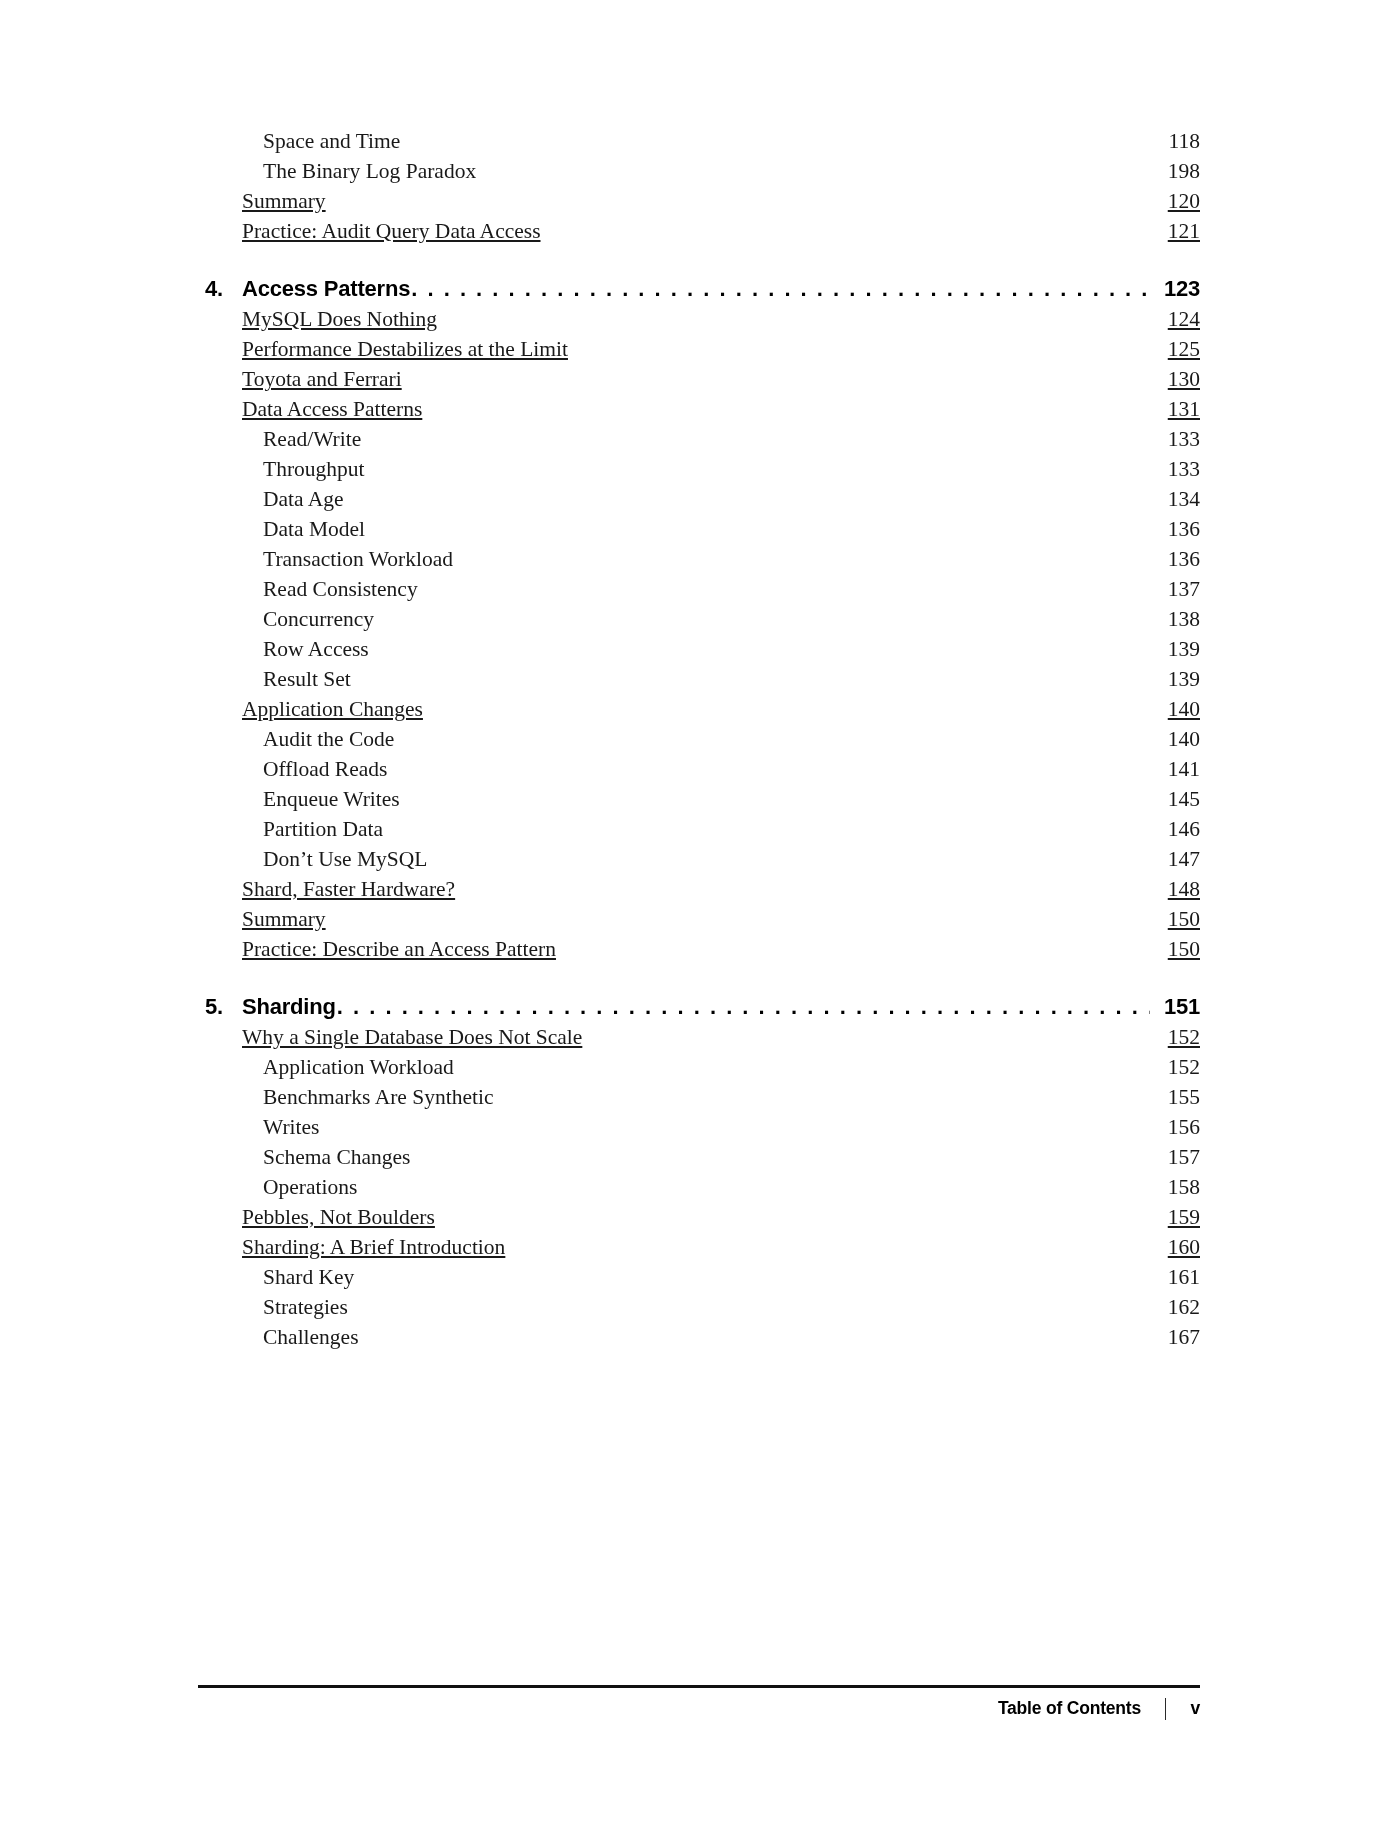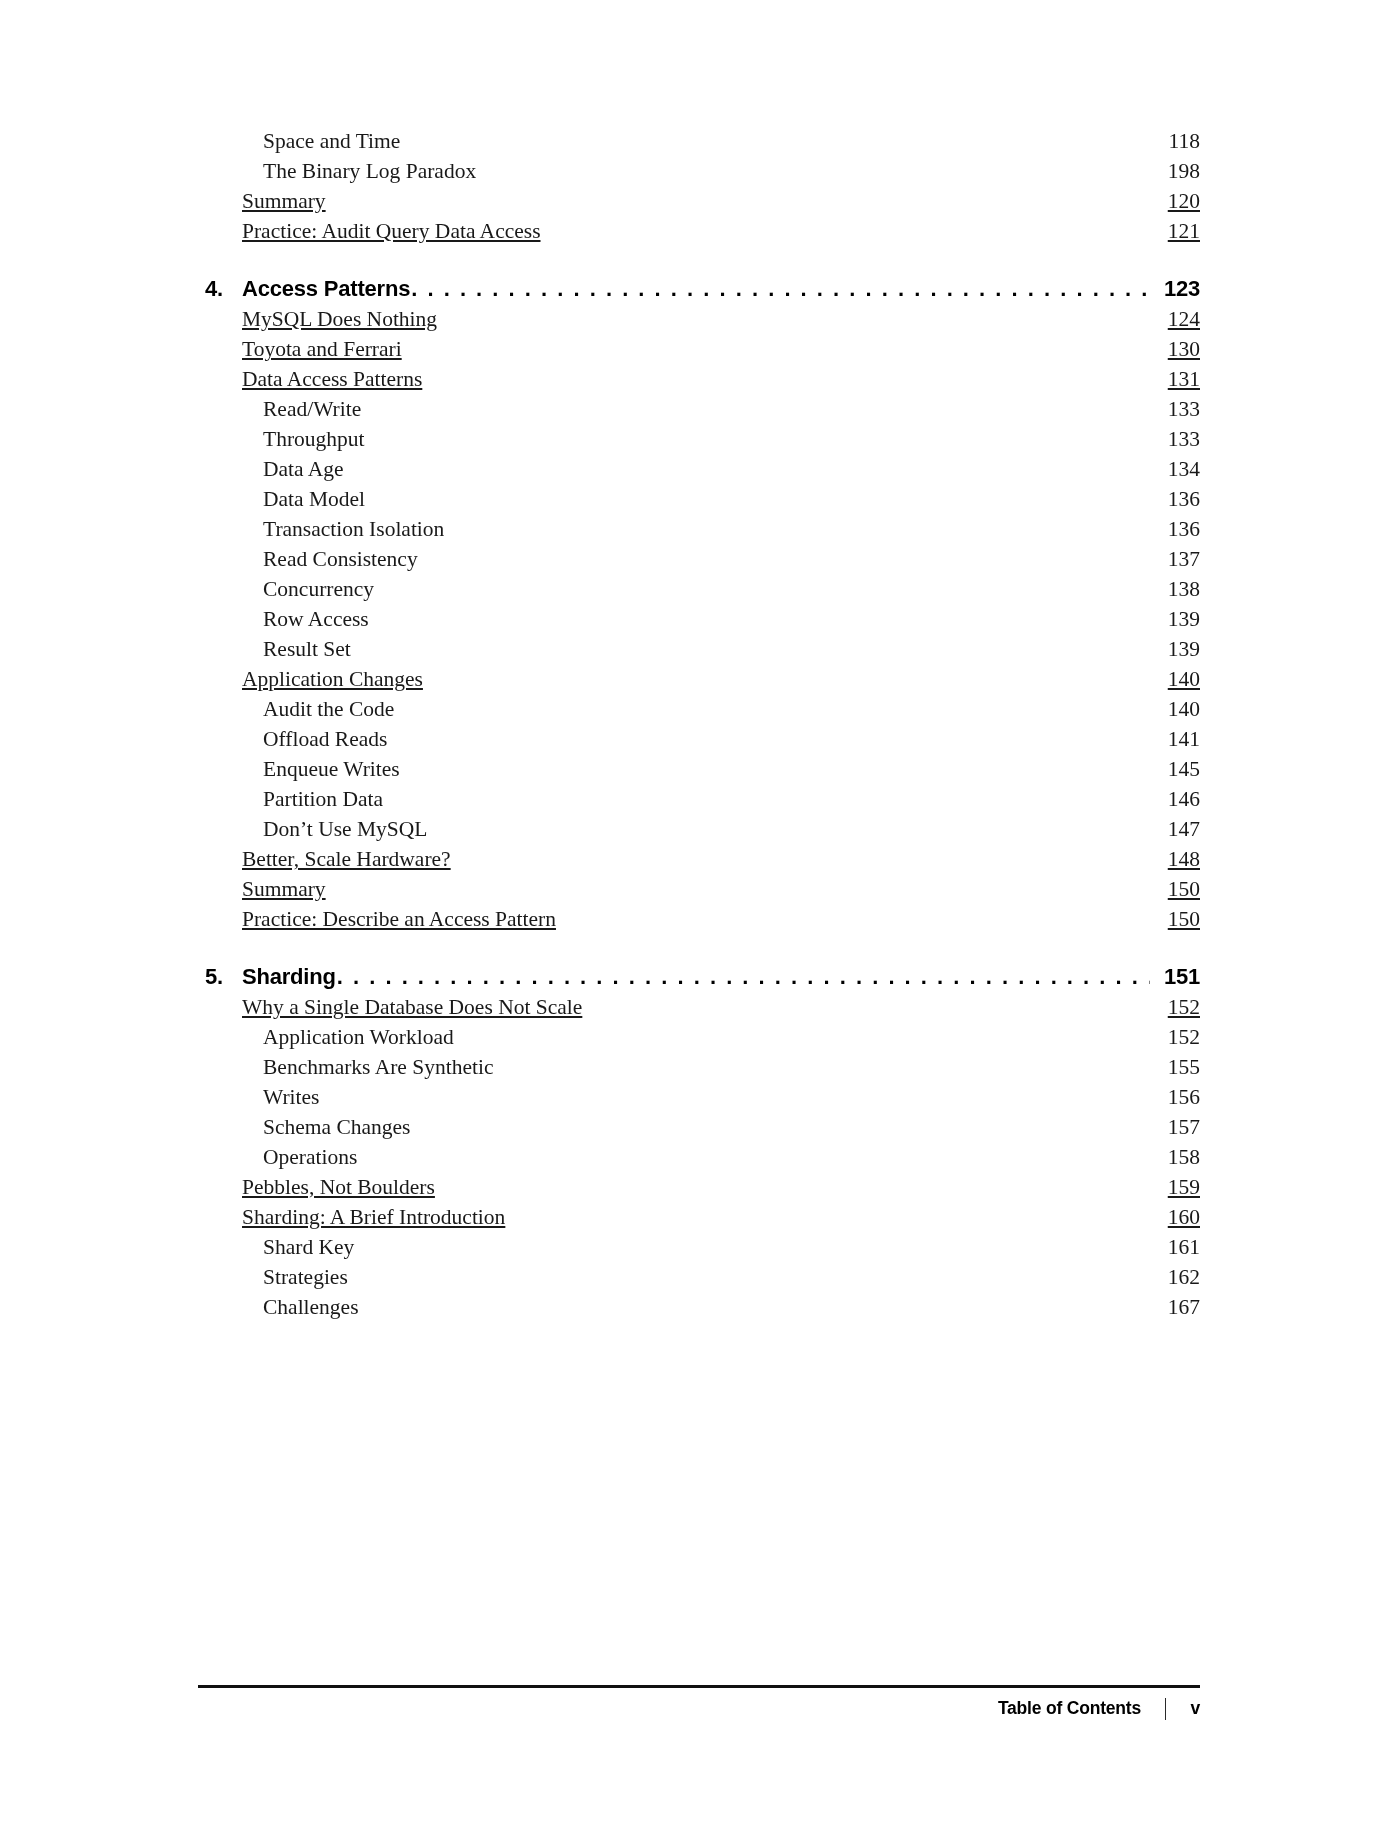--- a/index.html
+++ b/index.html
@@ -109,20 +109,25 @@
             <span class="title">Access Patterns</span>
             <span class="dots">. . . . . . . . . . . . . . . . . . . . . . . . . . . . . . . . . . . . . . . . . . . . . . . . . . . . . . . . . . . . . . . . . . . . . . . . . . . . . . . . . . . . . . . . . . </span>
             <span class="page-num">123</span>
           </div>
           <div class="row indent-1">
             <span class="title">MySQL Does Nothing</span>
             <span class="spacer"></span>
             <span class="page-num">124</span>
           </div>
           <div class="row indent-1">
+            <span class="title">Performance Destabilizes at the Limit</span>
+            <span class="spacer"></span>
+            <span class="page-num">125</span>
+          </div>
+          <div class="row indent-1">
             <span class="title">Toyota and Ferrari</span>
             <span class="spacer"></span>
             <span class="page-num">130</span>
           </div>
           <div class="row indent-1">
             <span class="title">Data Access Patterns</span>
             <span class="spacer"></span>
             <span class="page-num">131</span>
           </div>
           <div class="row indent-2">
@@ -139,21 +144,21 @@
             <span class="title">Data Age</span>
             <span class="spacer"></span>
             <span class="page-num">134</span>
           </div>
           <div class="row indent-2">
             <span class="title">Data Model</span>
             <span class="spacer"></span>
             <span class="page-num">136</span>
           </div>
           <div class="row indent-2">
-            <span class="title">Transaction Isolation</span>
+            <span class="title">Transaction Workload</span>
             <span class="spacer"></span>
             <span class="page-num">136</span>
           </div>
           <div class="row indent-2">
             <span class="title">Read Consistency</span>
             <span class="spacer"></span>
             <span class="page-num">137</span>
           </div>
           <div class="row indent-2">
             <span class="title">Concurrency</span>
@@ -194,21 +199,21 @@
             <span class="title">Partition Data</span>
             <span class="spacer"></span>
             <span class="page-num">146</span>
           </div>
           <div class="row indent-2">
             <span class="title">Don’t Use MySQL</span>
             <span class="spacer"></span>
             <span class="page-num">147</span>
           </div>
           <div class="row indent-1">
-            <span class="title">Better, Scale Hardware?</span>
+            <span class="title">Shard, Faster Hardware?</span>
             <span class="spacer"></span>
             <span class="page-num">148</span>
           </div>
           <div class="row indent-1">
             <span class="title">Summary</span>
             <span class="spacer"></span>
             <span class="page-num">150</span>
           </div>
           <div class="row indent-1">
             <span class="title">Practice: Describe an Access Pattern</span>

